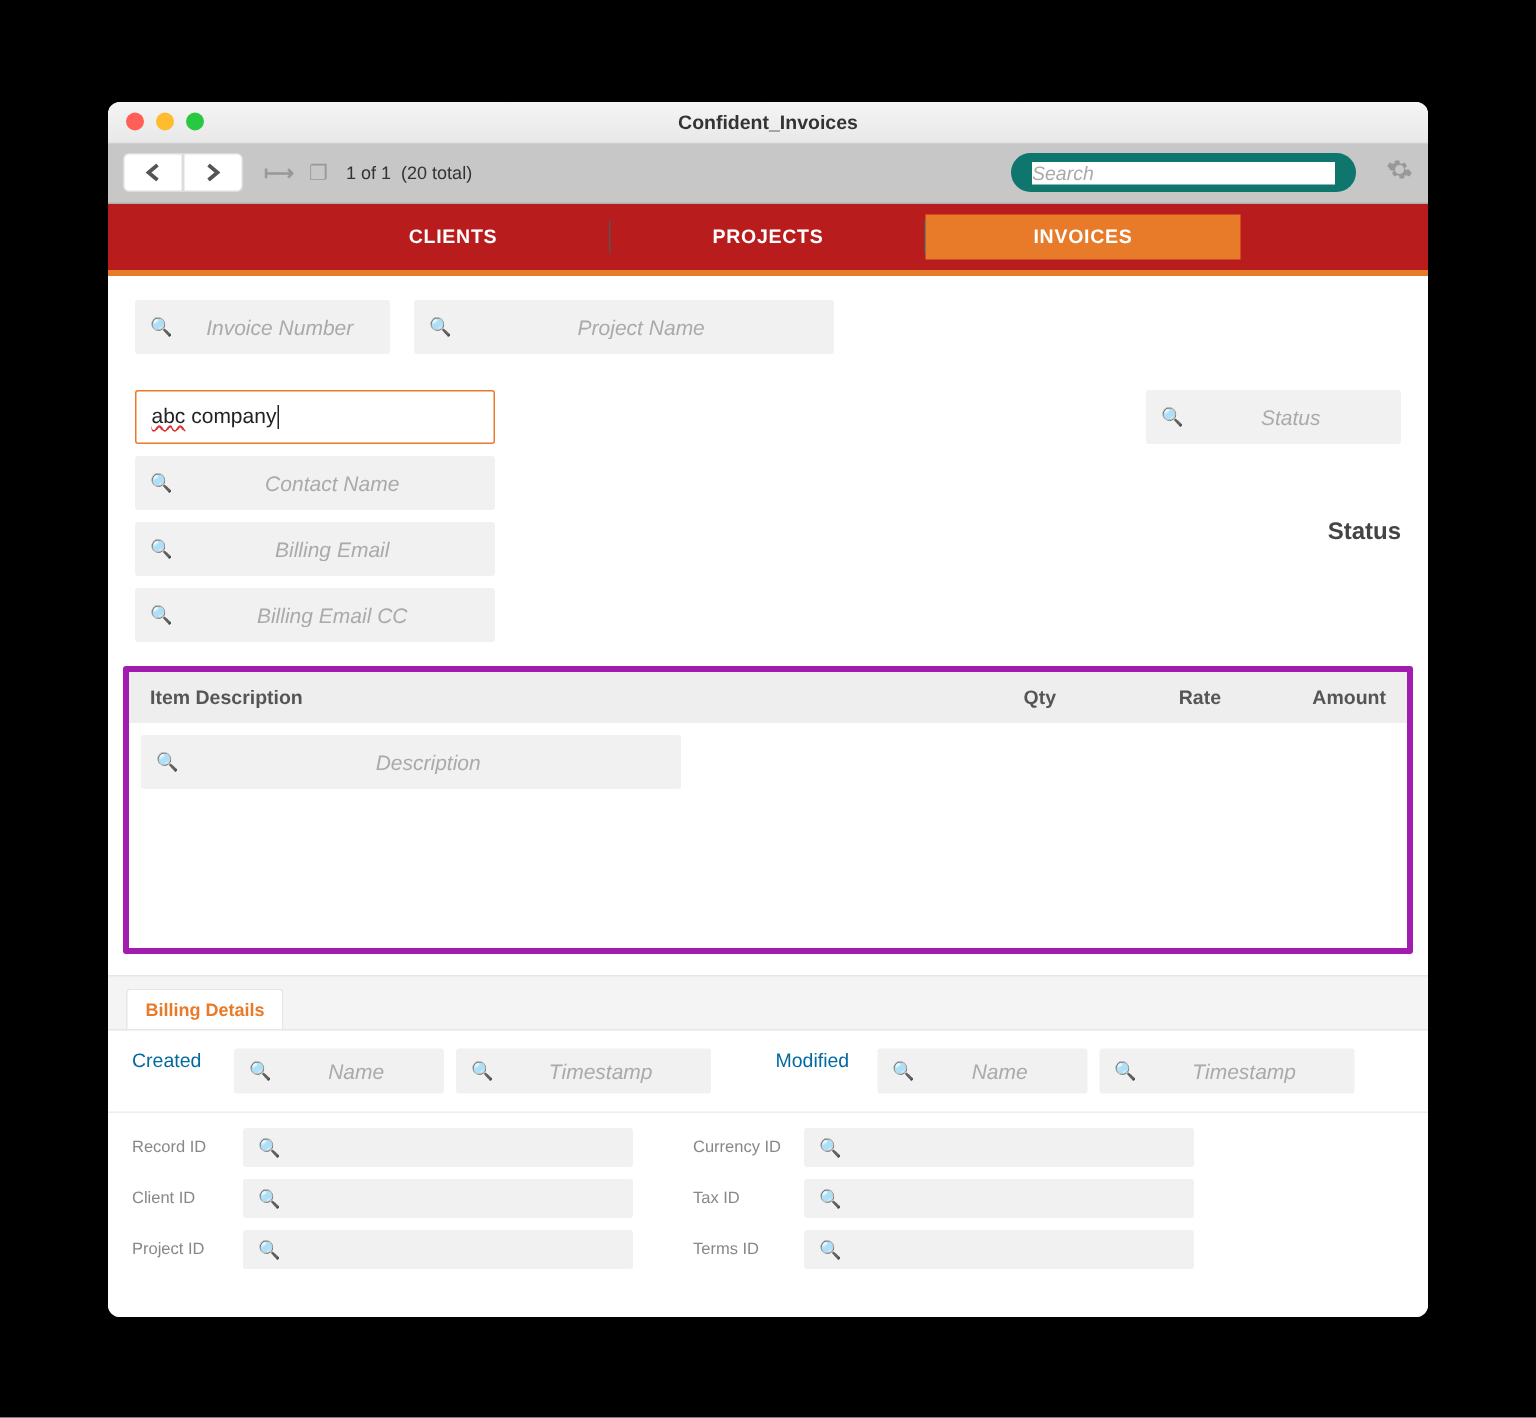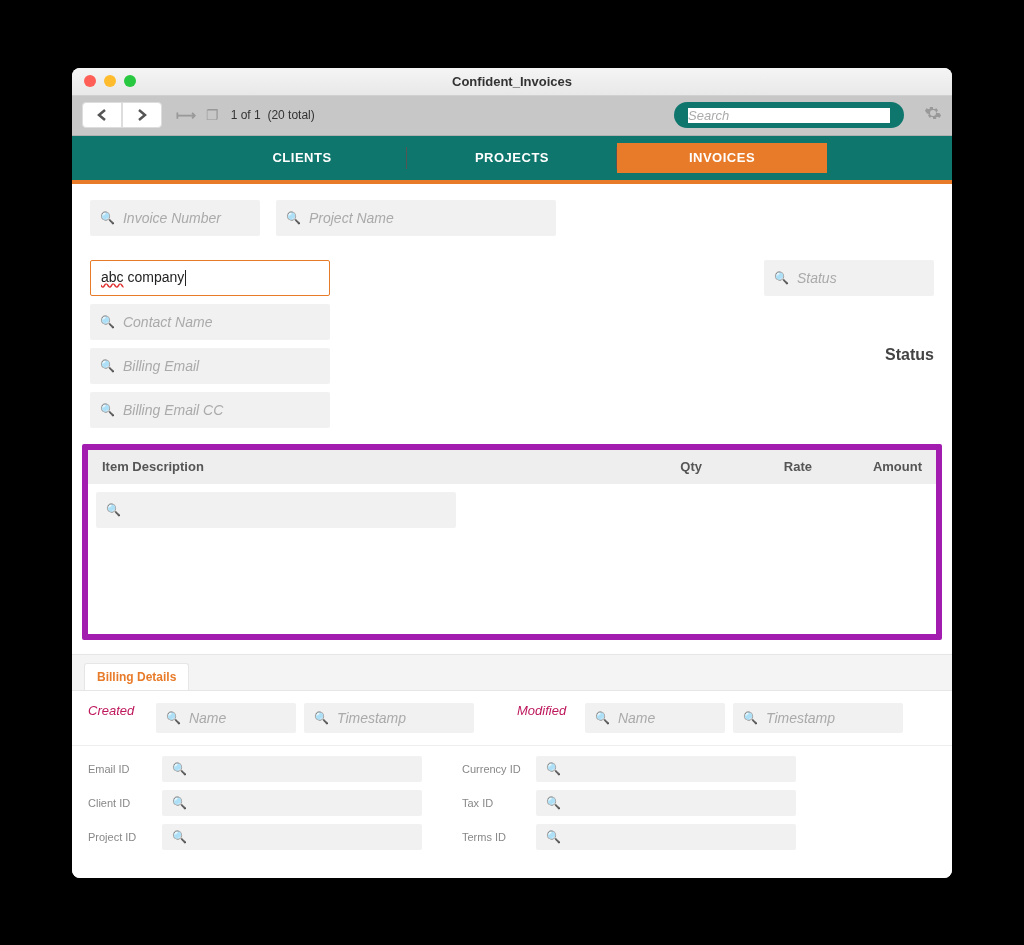--- a/index.html
+++ b/index.html
@@ -65,69 +65,69 @@
   .toolbar-spacer{flex:1;}
   .search-pill {
     width: 230px; height: 26px; background:#0f766e; border-radius:13px;
     display:flex; align-items:center; padding:0 14px; font-size:13px;
   }
   .search-pill input{border:none;outline:none;width:100%;font-size:13px;color:#666;font-style:italic;}
   .search-pill input::placeholder{color:#aaa;}
   .gear{margin-left:14px;color:#999;font-size:18px;cursor:pointer;}
   
   .navtabs{
-    height:48px; background:#0f766e; display:flex; align-items:center; justify-content:center;
+    height:48px; background:#b91c1c; display:flex; align-items:center; justify-content:center;
     border-bottom:4px solid #e87b2a;
   }
   .navtab{
     flex:0 0 210px; height:30px; display:flex; align-items:center; justify-content:center;
     color:#fff; font-size:13px; font-weight:600; letter-spacing:0.5px; cursor:pointer;
     position:relative;
   }
   .navtab.sep::after{content:"";position:absolute;right:0;top:4px;bottom:4px;width:1px;background:#555;}
   .navtab.active{background:#e87b2a;}
   
   .content{flex:1; overflow:auto; background:#fff;}
   .pad{padding:16px 18px;}
   .row{display:flex; gap:18px; align-items:flex-start;}
   .field {
     background:#f1f1f1; height:36px; border-radius:2px;
     display:flex; align-items:center; padding:0 10px; gap:8px;
   }
   .field .mag{color:#bbb;font-size:12px;}
-  .field input{border:none;background:transparent;outline:none;font-size:14px;color:#555;width:100%;font-style:italic;}
+  .field input{border:none;background:transparent;outline:none;font-size:14px;color:#555;width:100%;font-style:italic;text-align:center;}
   .field input::placeholder{color:#aaa;}
   .field.active{background:#fff;border:1px solid #e87b2a;}
   .spell{text-decoration:underline wavy #e03030;}
   .col-left{display:flex;flex-direction:column;gap:8px;}
   .total-label{font-weight:700;color:#444;font-size:16px;text-align:right;margin-top:50px;}
   
   .hdr-fields{display:flex;gap:16px;margin-bottom:24px;}
   .hdr-fields .field{width:170px;}
   .hdr-fields .field.wide{width:280px;}
   
-  .line-table{margin:0 10px;border:6px solid #a21caf;border-radius:2px;}
+  .line-table{margin:0 10px;border:4px solid #a21caf;border-radius:2px;}
   .line-head{
     background:#eee;height:34px;display:flex;align-items:center;
     font-size:13px;color:#555;font-weight:600;padding:0 14px;
   }
   .line-head .c1{flex:1;}
   .line-head .c2,.line-head .c3,.line-head .c4{width:110px;text-align:right;}
   .line-body{min-height:150px;padding:8px;}
   .desc-field{width:360px;}
   
   .rectab-bar{background:#f4f4f4;border-top:1px solid #e6e6e6;padding:0 12px;}
   .rectab{
     display:inline-block;background:#fff;border:1px solid #e6e6e6;border-bottom:none;
     padding:6px 12px;font-size:12px;color:#e87b2a;font-weight:600;border-radius:3px 3px 0 0;
     margin-top:8px;
   }
   .recbody{border-top:1px solid #e6e6e6;}
   .audit-row{display:flex;align-items:center;gap:10px;padding:12px 16px;border-bottom:1px solid #eee;}
-  .audit-row .lbl{font-size:13px;color:#be185d;width:60px;font-style:italic;}
+  .audit-row .lbl{font-size:13px;color:#0369a1;width:60px;}
   .audit-row .field{width:140px;height:30px;}
   .audit-row .field.ts{width:170px;}
   .audit-row .grp{display:flex;gap:8px;flex:1;}
   .id-grid{padding:10px 16px 20px;display:flex;gap:40px;}
   .id-col{display:flex;flex-direction:column;gap:8px;}
   .id-row{display:flex;align-items:center;gap:10px;}
   .id-row .lbl{font-size:11px;color:#888;width:64px;}
   .id-row .field{width:260px;height:26px;}
   .cursor-caret{display:inline-block;width:1px;height:16px;background:#222;vertical-align:middle;margin-left:1px;}
 </style>
@@ -233,20 +233,21 @@
     <div class="line-table">
       <div class="line-head">
         <div class="c1">Item Description</div>
         <div class="c2">Qty</div>
         <div class="c3">Rate</div>
         <div class="c4">Amount</div>
       </div>
       <div class="line-body">
         <div class="field desc-field">
           <span class="mag">🔍</span>
+          <input placeholder="Description" style="">
         </div>
       </div>
     </div>
 
     <div style="height:14px;"></div>
     <div class="rectab-bar">
       <div class="rectab">Billing Details</div>
     </div>
     <div class="recbody">
       <div class="audit-row">
@@ -270,21 +271,21 @@
           <div class="field ts">
             <span class="mag">🔍</span>
             <input placeholder="Timestamp" style="">
           </div>
         </div>
       </div>
 
       <div class="id-grid">
         <div class="id-col">
           <div class="id-row">
-            <span class="lbl">Email ID</span>
+            <span class="lbl">Record ID</span>
             <div class="field">
                 <span class="mag">🔍</span>
               </div>
           </div>
           <div class="id-row">
             <span class="lbl">Client ID</span>
             <div class="field">
                 <span class="mag">🔍</span>
               </div>
           </div>

